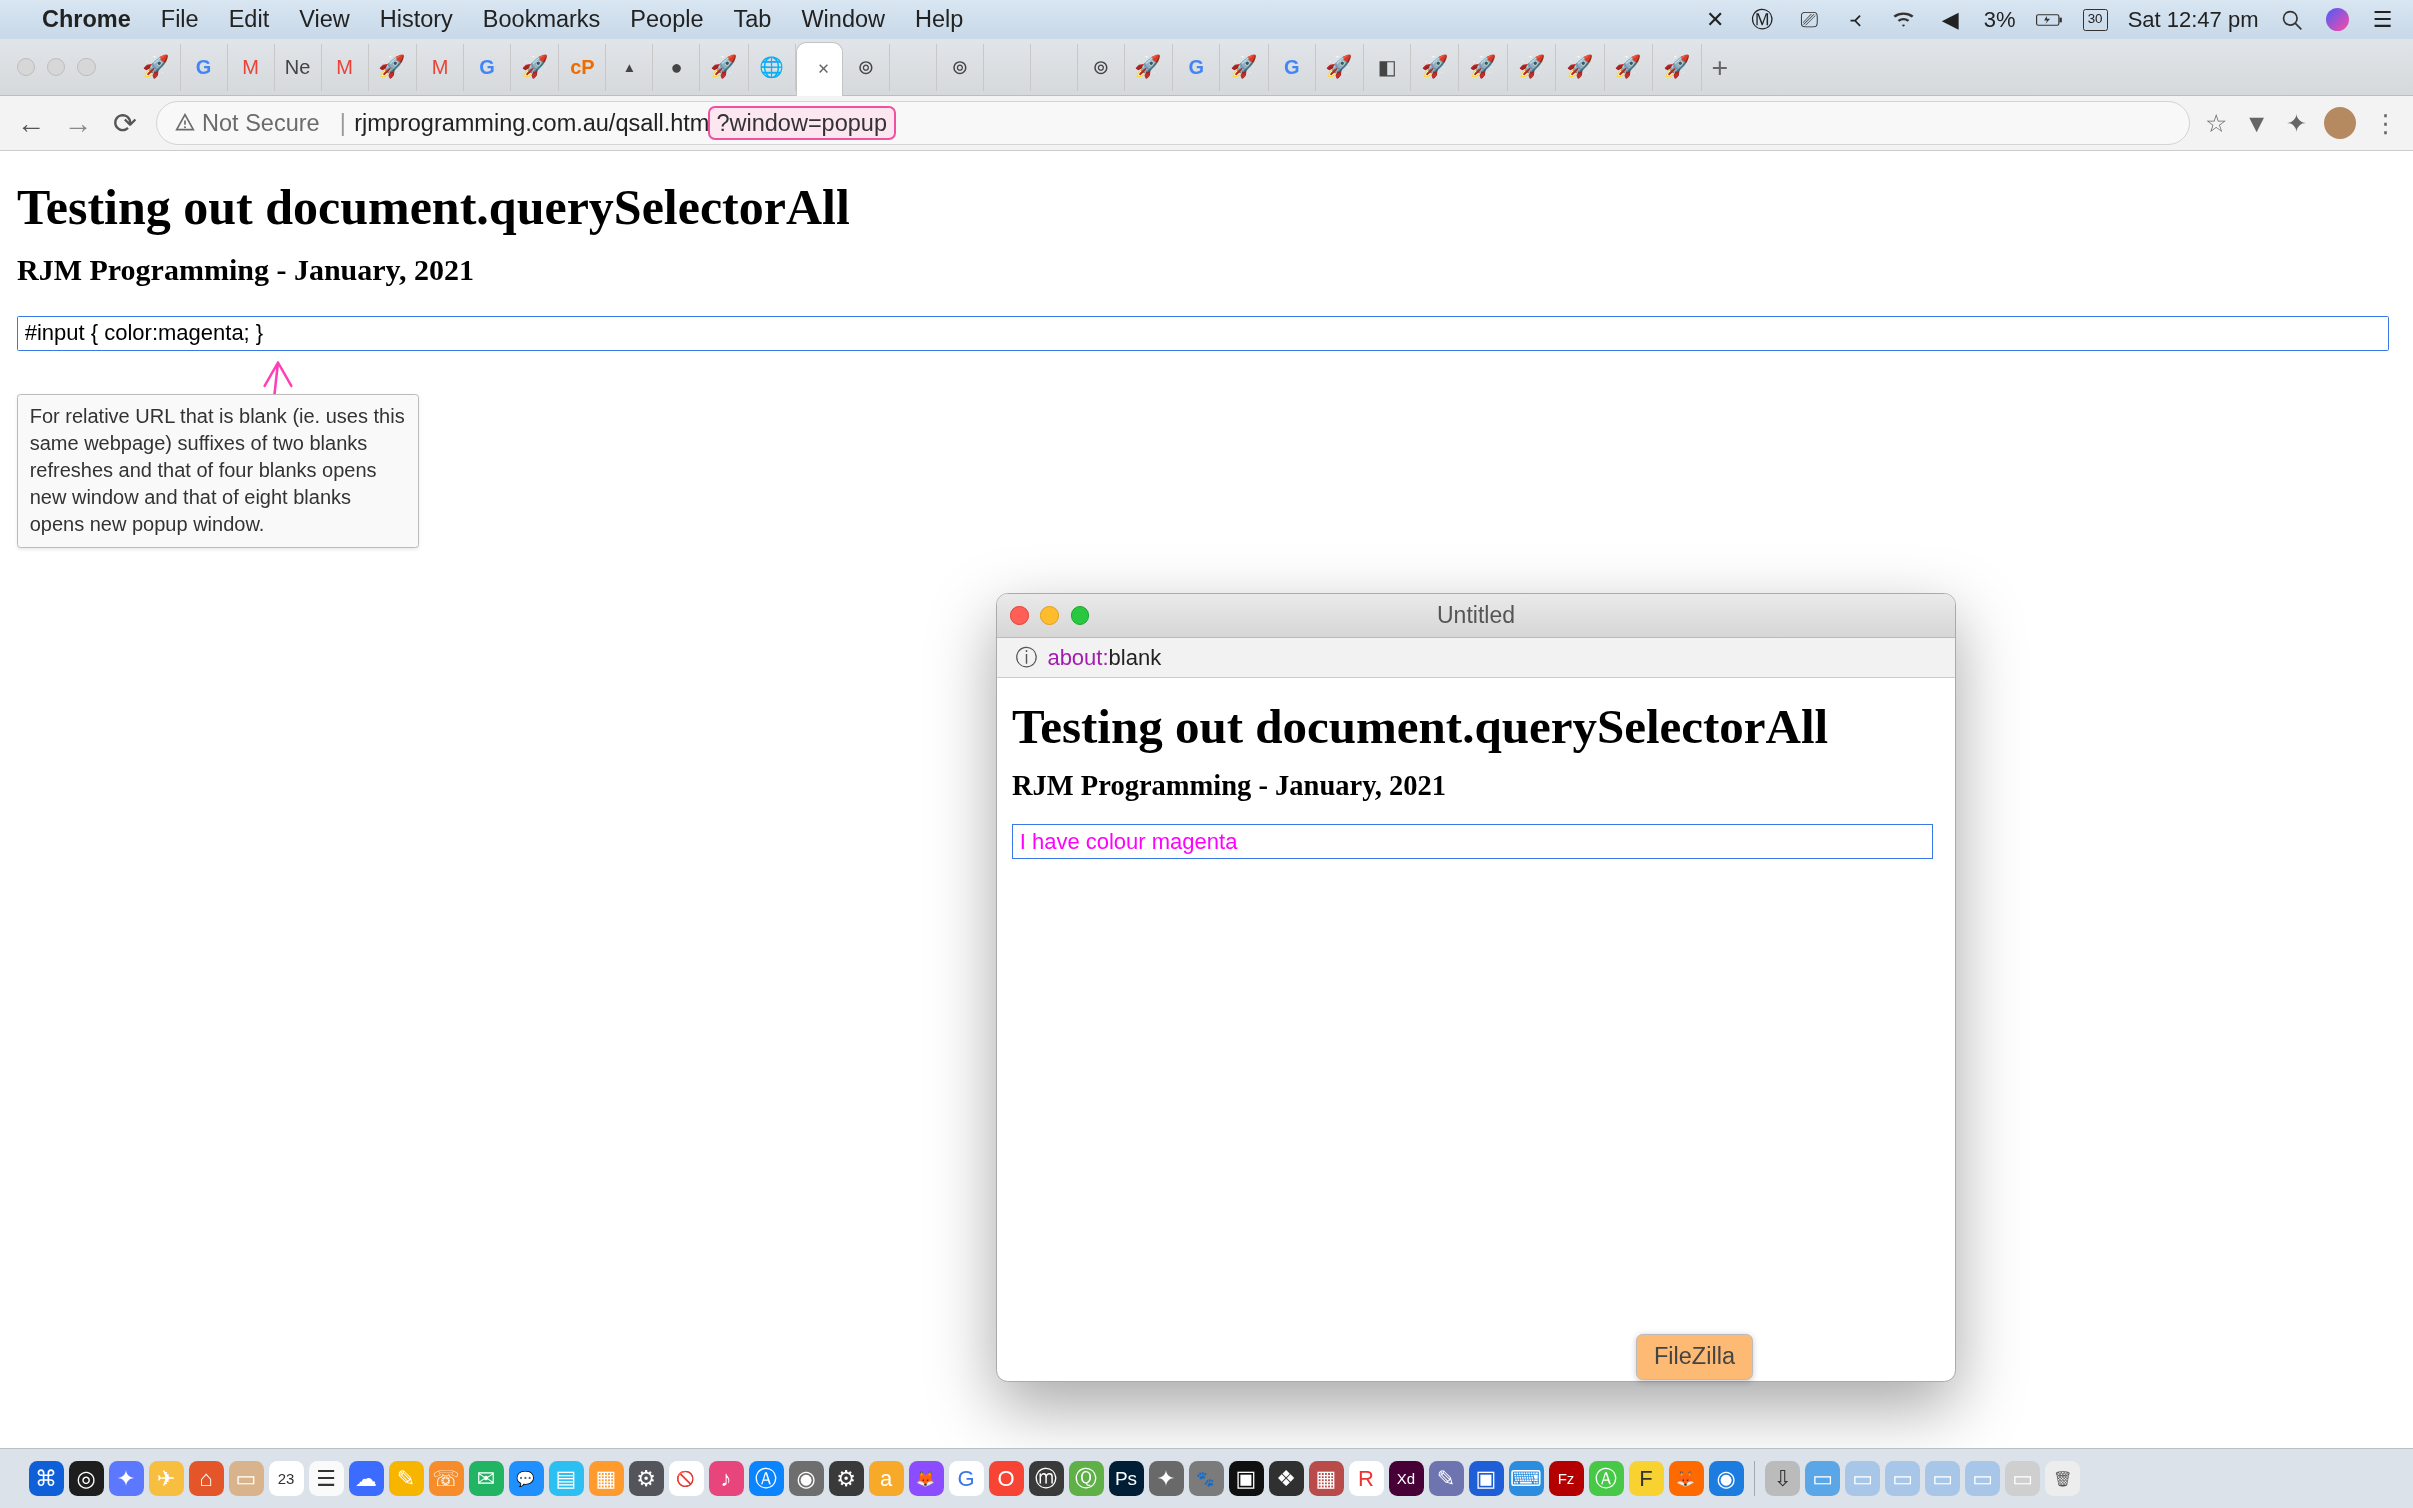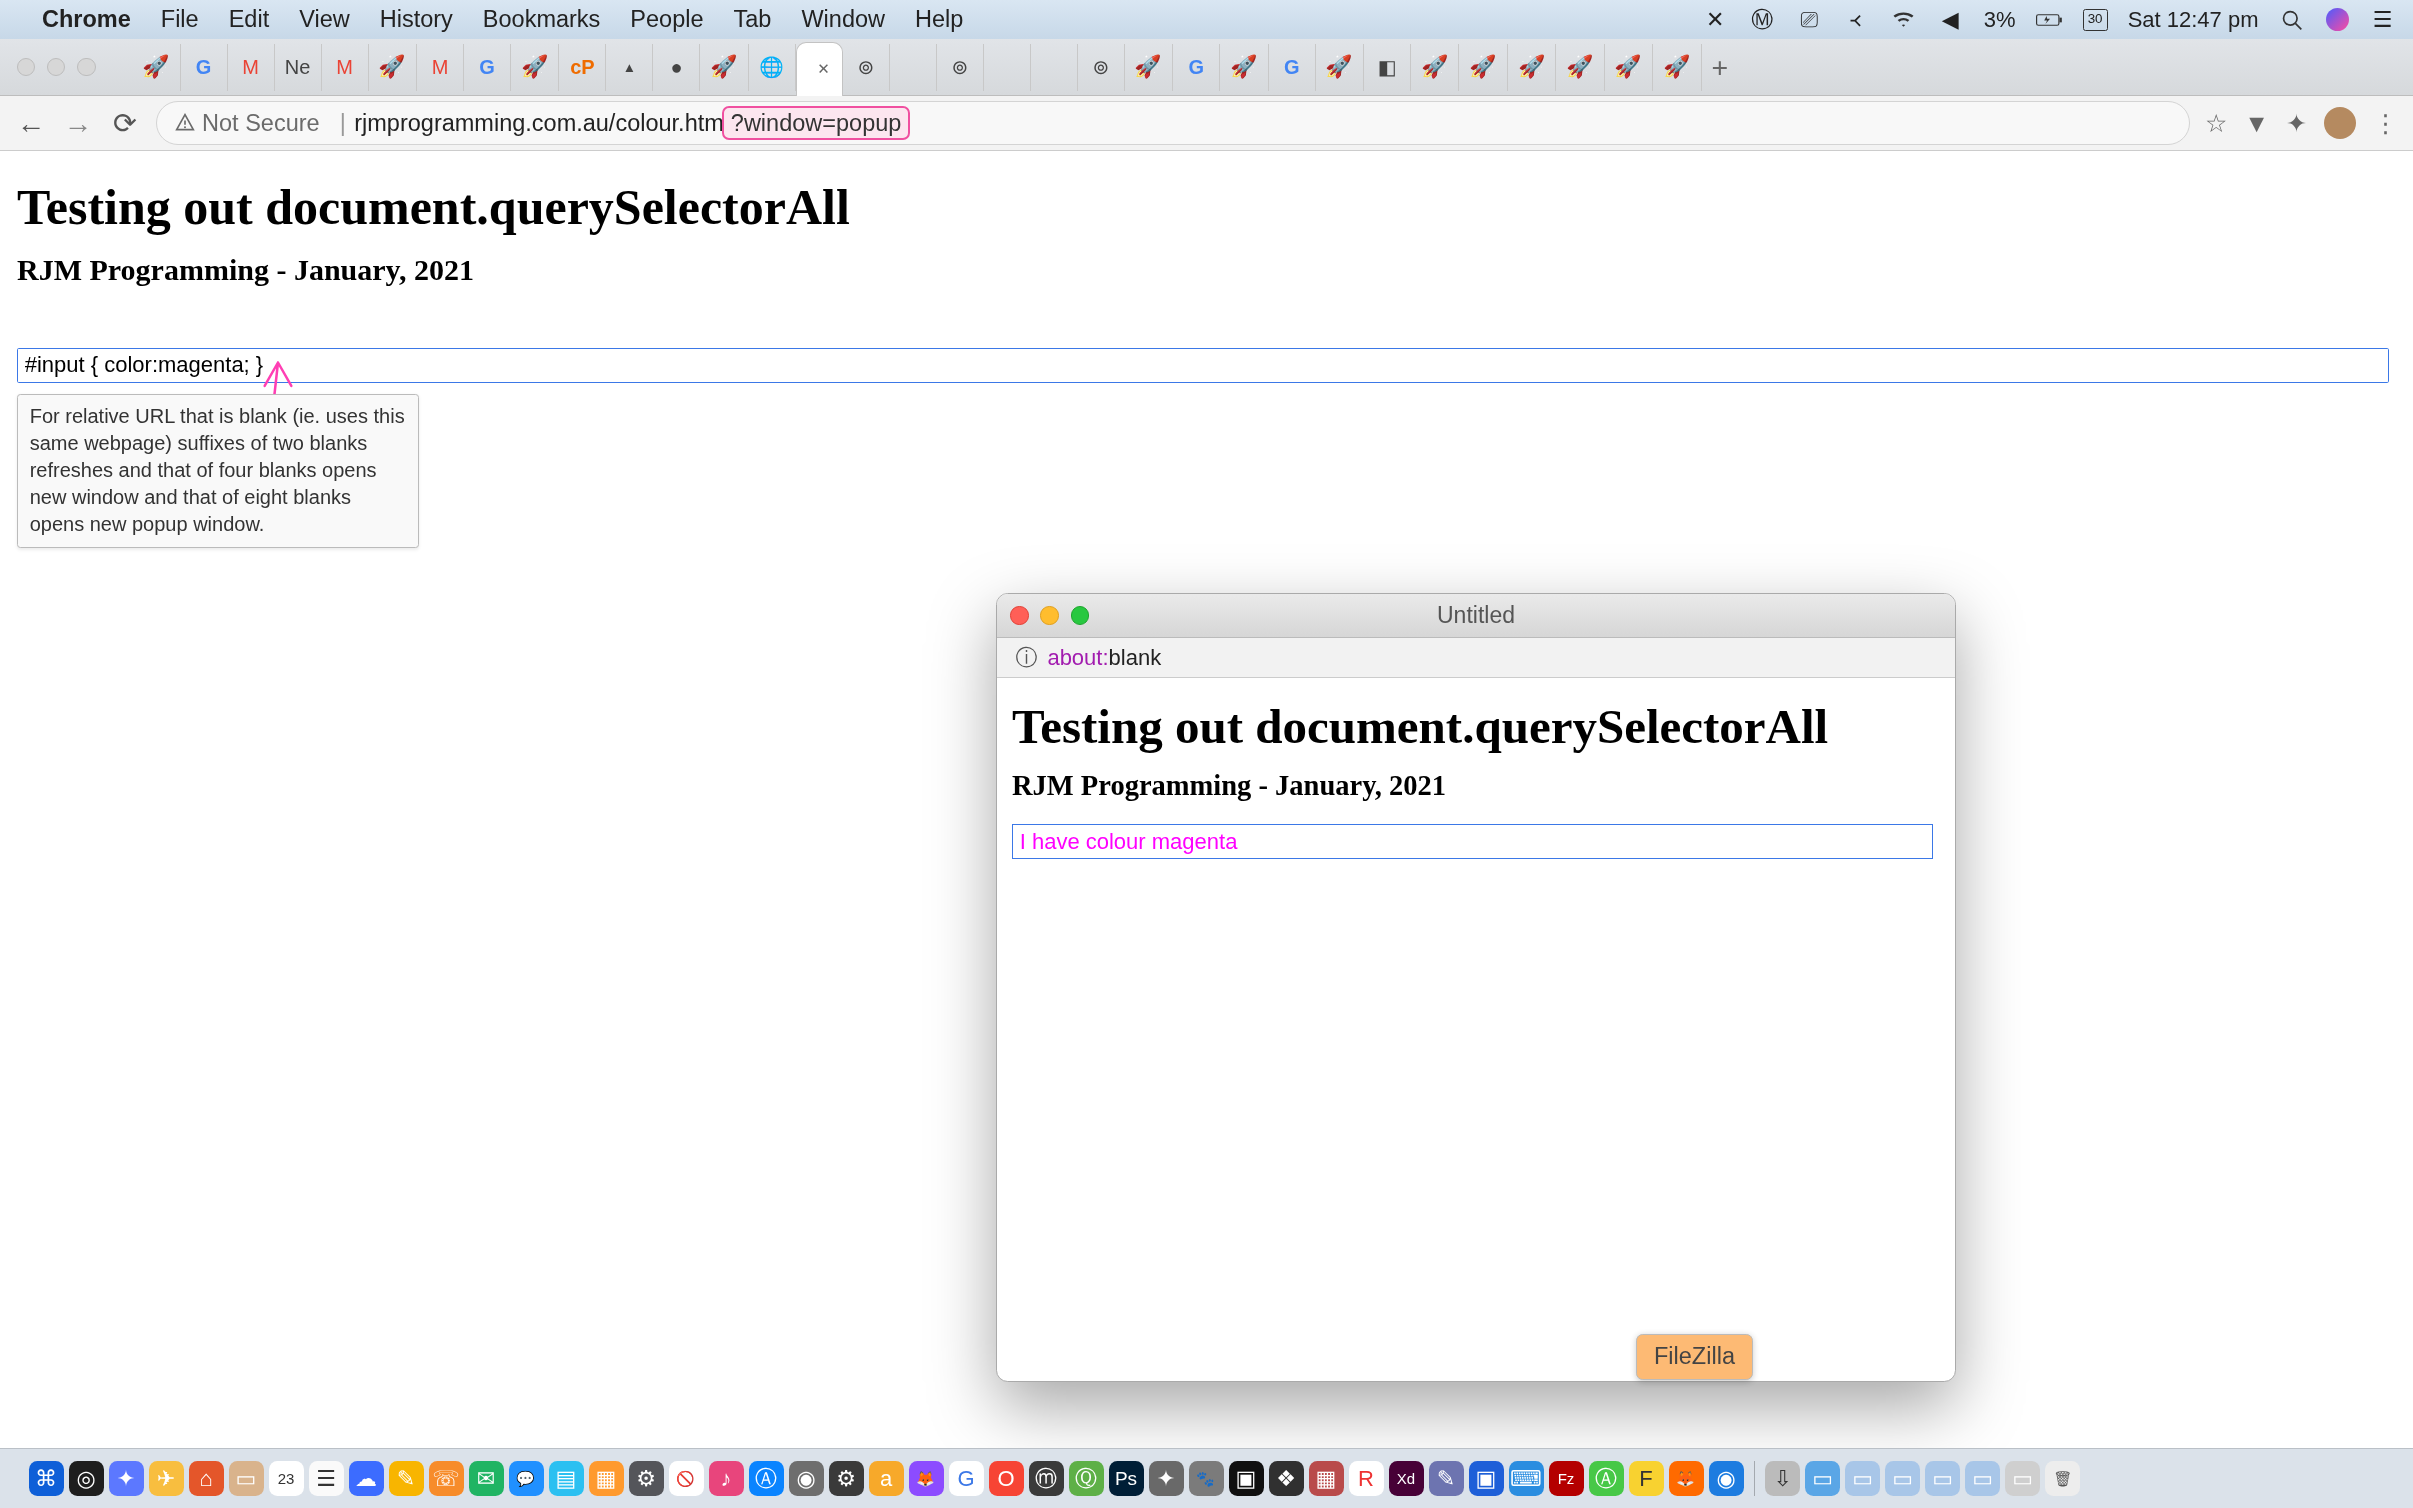--- a/index.html
+++ b/index.html
@@ -34,21 +34,21 @@
 .omnibox .divider { margin: 0 8.4px; color: #999; }
 .omnibox .domainpart { color: #222; }
 .omnibox .highlight { background: #fce6ef; border: 2.5px solid #f050a0; border-radius: 7px; padding: 1.7px 6.7px; margin-left: -1.7px; }
 .urlbar .righticons { display: flex; align-items: center; gap: 17px; font-size: 25px; color: #666; }
 .avatar { width: 32px; height: 32px; border-radius: 50%; background: #b58a60; }
 
 
 .page { width: 100%; background: #fff; height: calc(100% - 39px - 57px - 55px - 60px); position: relative; padding: 17px; overflow: hidden; }
 .page h1 { font-family: Georgia, "Times New Roman", serif; font-weight: 700; font-size: 50px; margin: 10px 0 17px 0; color: #000; }
 .page h3 { font-family: Georgia, "Times New Roman", serif; font-weight: 700; font-size: 30px; margin-bottom: 28.5px; color: #000; }
-.page input.css-input { width: calc(100% - 6.7px); height: 35px; font-size: 22px; padding: 0 6.7px; border: 1.7px solid #3b78e7; border-radius: 1.7px; font-family: Arial, sans-serif; margin-top: 32px; }
+.page input.css-input { width: calc(100% - 6.7px); height: 35px; font-size: 22px; padding: 0 6.7px; border: 1.7px solid #3b78e7; border-radius: 1.7px; font-family: Arial, sans-serif; }
 
 
 .tooltip { position: absolute; top: 243px; left: 17px; width: 402px; background: #f9f9f9; border: 0.8px solid #bbb; border-radius: 3.4px; box-shadow: 0 1.7px 3.4px rgba(0,0,0,.08); padding: 8.4px 11.7px; font-size: 20px; line-height: 1.35; color: #333; }
 
 
 .annot-arrow { position: absolute; top: 208px; left: 258px; width: 40px; height: 67px; pointer-events: none; color: #ff3fb4; }
 
 
 .popup { position: absolute; top: 442px; left: 996px; width: 960px; height: 789px; background: #fff; border-radius: 11.7px; box-shadow: 0 25px 67px rgba(0,0,0,.35); overflow: hidden; border: 0.8px solid #aaa; }
 .popup .titlebar { height: 44px; background: linear-gradient(180deg,#eaeaea,#d6d6d6); border-bottom: 0.8px solid #bbb; display: flex; align-items: center; padding: 0 13.4px; position: relative; }
@@ -229,21 +229,21 @@
   <div class="omnibox">
     <span class="notsecure">
       <svg width="20" height="20" viewBox="0 0 24 24">
           <path d="M12 2 L22 20 L2 20 Z" fill="none" stroke="#6b6b6b" stroke-width="2"></path>
           <line x1="12" y1="9" x2="12" y2="14" stroke="#6b6b6b" stroke-width="2"></line>
           <circle cx="12" cy="17" r="1.2" fill="#6b6b6b"></circle>
         </svg>
       <span>Not Secure</span>
     </span>
     <span class="divider">|</span>
-    <span class="domainpart">rjmprogramming.com.au/colour.htm</span>
+    <span class="domainpart">rjmprogramming.com.au/qsall.htm</span>
       <span class="highlight">?window=popup</span>
   </div>
   <div class="righticons">
     <span>☆</span>
     <span>▼</span>
     <span>✦</span>
     <span class="avatar"></span>
     <span>⋮</span>
   </div>
 </div>

